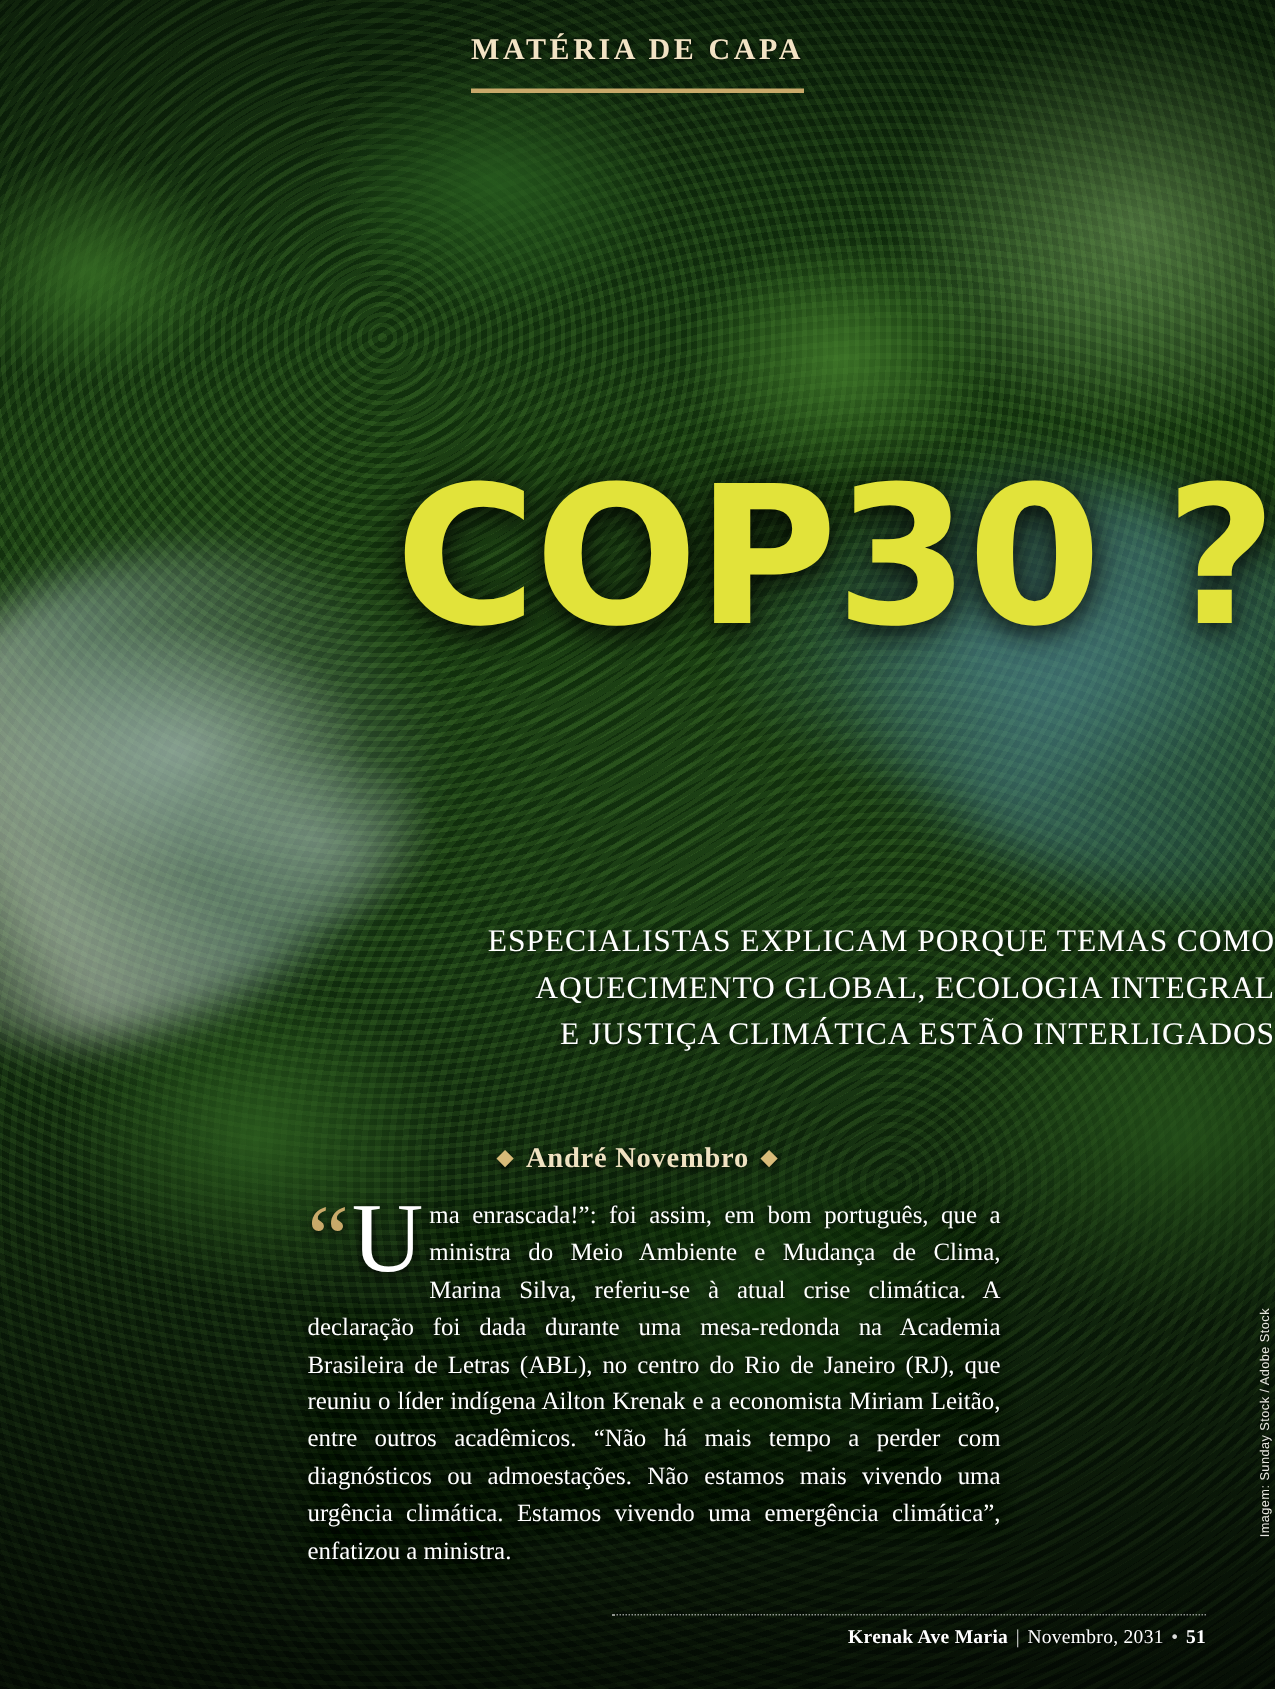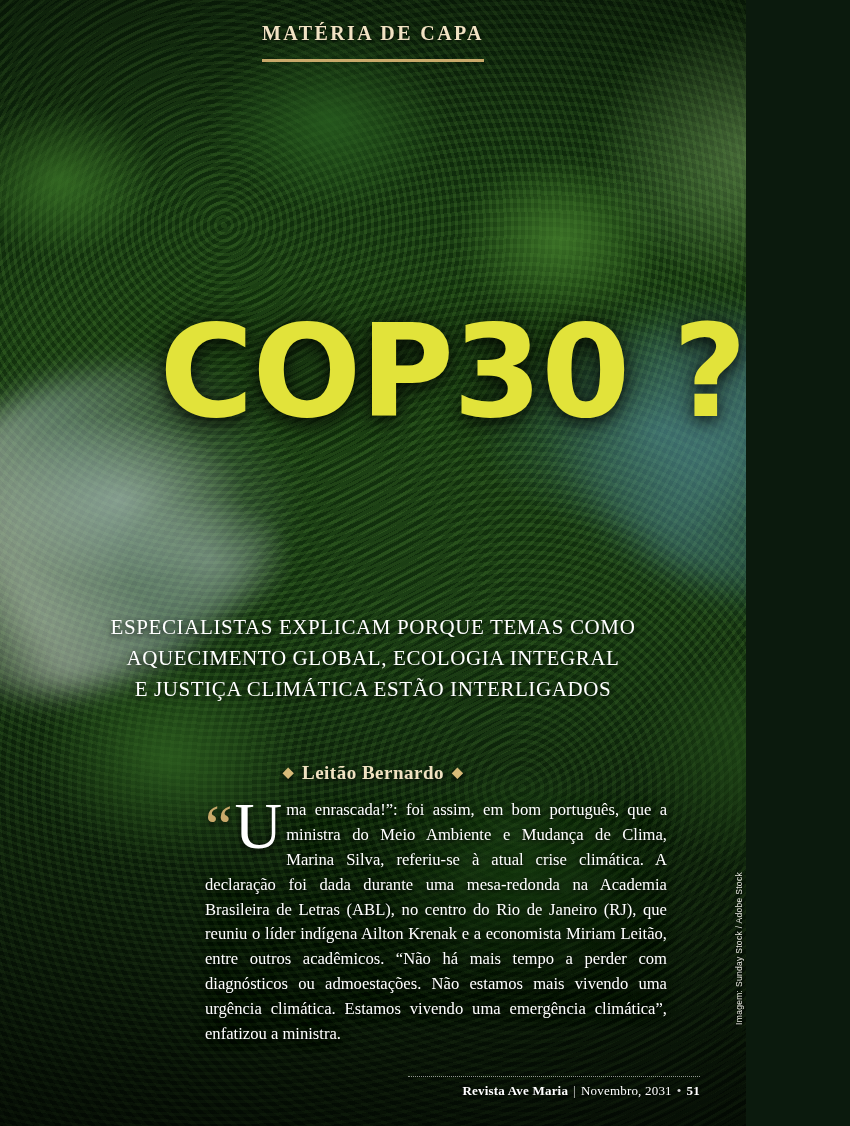--- a/index.html
+++ b/index.html
@@ -3,21 +3,21 @@
 <meta charset="utf-8">
 <title>Matéria de Capa</title>
 <style>
   html, body {
     margin: 0;
     padding: 0;
     background: #0b1a0d;
   }
   .page {
     position: relative;
-    width: 746px;
+    width: 850px;
     height: 1126px;
     overflow: hidden;
     font-family: "Liberation Serif", serif;
     background: #000000;
   }
 
   
   .bg {
     position: absolute;
     inset: 0;
@@ -115,21 +115,21 @@
       0 4px 16px rgba(0,0,0,0.75),
       0 0 38px rgba(0,0,0,0.55);
     line-height: 1;
   }
 
   
   .deck {
     position: absolute;
     top: 612px;
     left: 0; right: 0;
-    text-align: center;
+    text-align: right;
     color: #ffffff;
     font-family: "Liberation Serif", serif;
     font-size: 21px;
     letter-spacing: 0.6px;
     line-height: 1.48;
     text-shadow: 0 2px 7px rgba(0,0,0,0.9);
   }
 
   
   .byline {
@@ -234,27 +234,27 @@
 
   <div class="cop">COP30 ?</div>
 
   <div class="deck">
     <div>ESPECIALISTAS EXPLICAM PORQUE TEMAS COMO</div>
     <div>AQUECIMENTO GLOBAL, ECOLOGIA INTEGRAL</div>
     <div>E JUSTIÇA CLIMÁTICA ESTÃO INTERLIGADOS</div>
   </div>
 
   <div class="byline">
-    <span class="dia">◆</span><span>Leitão Bernardo</span><span class="dia">◆</span>
+    <span class="dia">◆</span><span>André Novembro</span><span class="dia">◆</span>
   </div>
 
   <div class="body-col">
     <span class="openquote">“</span><span class="dropcap">U</span><span>ma enrascada!”: foi assim, em bom português, que a ministra do Meio Ambiente e Mudança de Clima, Marina Silva, referiu-se à atual crise climática. A declaração foi dada durante uma mesa-redonda na Academia Brasileira de Letras (ABL), no centro do Rio de Janeiro (RJ), que reuniu o líder indígena Ailton Krenak e a economista Miriam Leitão, entre outros acadêmicos. “Não há mais tempo a perder com diagnósticos ou admoestações. Não estamos mais vivendo uma urgência climática. Estamos vivendo uma emergência climática”, enfatizou a ministra.</span>
   </div>
 
   <div class="credit">Imagem: Sunday Stock / Adobe Stock</div>
 
   <div class="footer-rule"></div>
   <div class="footer">
-    <span class="mag">Revista Ave Maria</span><span class="sep">|</span><span>Novembro, 2031</span><span class="sep">•</span><span class="pg">51</span>
+    <span class="mag">Krenak Ave Maria</span><span class="sep">|</span><span>Novembro, 2031</span><span class="sep">•</span><span class="pg">51</span>
   </div>
 
 </div>
 
 </body></html>

